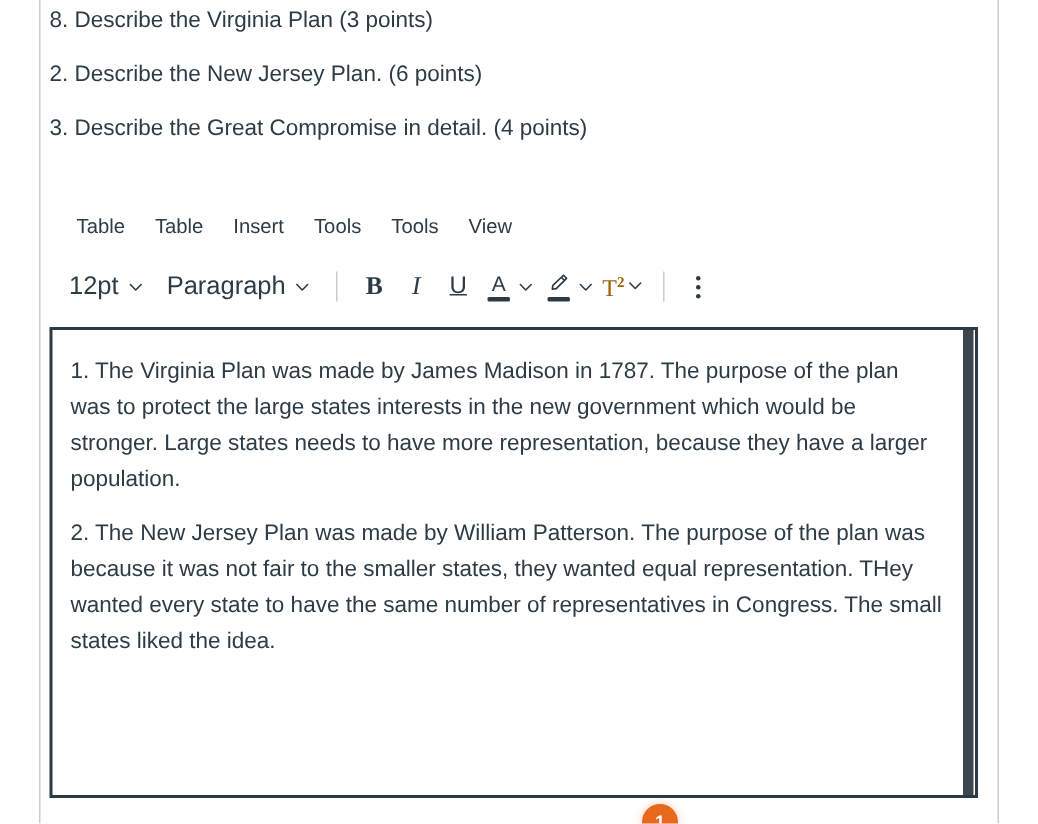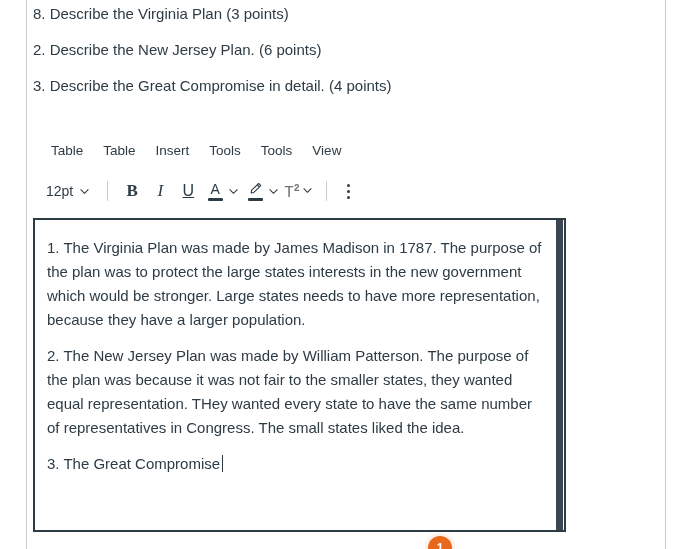--- a/index.html
+++ b/index.html
@@ -71,21 +71,21 @@
     left: 38px;
     top: 176px;
     display: flex;
     align-items: center;
     height: 30px;
   }
   .tb-select {
     display: flex;
     align-items: center;
     gap: 7px;
-    font-size: 14px;
+    font-size: 17px;
     color: #2d3b45;
     padding: 4px 8px;
     border-radius: 3px;
     cursor: pointer;
     white-space: nowrap;
   }
 
   .chev {
     display: inline-block;
     width: 9px;
@@ -143,22 +143,22 @@
     width: 15px;
     height: 3px;
     background: #2d3b45;
     margin-top: 2px;
     border-radius: 1px;
   }
 
   .sup-label {
     font-size: 16px;
     line-height: 16px;
-    color: #737373;
-    font-family: Liberation Mono, monospace;
+    color: #a16207;
+    font-family: Liberation Serif, serif;
   }
   .sup-label sup { font-size: 10px; font-weight: bold; }
 
   .kebab {
     width: 24px;
     height: 28px;
     display: flex;
     flex-direction: column;
     align-items: center;
     justify-content: center;
@@ -172,21 +172,21 @@
     background: #2d3b45;
     border-radius: 50%;
     display: block;
   }
 
   
   .editor-frame {
     position: absolute;
     left: 33px;
     top: 218px;
-    width: 533px;
+    width: 619px;
     height: 314px;
     border: 2px solid #2d3b45;
     background: #ffffff;
     box-sizing: border-box;
     overflow: hidden;
   }
   .editor-body {
     position: absolute;
     left: 0; top: 0; right: 0; bottom: 0;
     padding: 16px 22px 10px 12px;
@@ -275,20 +275,28 @@
 
   <div class="tb-select">
     <span>12pt</span>
     <span class="chev">
       <svg width="9" height="9" viewBox="0 0 10 10">
           <path d="M1 3 L5 7 L9 3" fill="none" stroke="#2d3b45" stroke-width="1.2" stroke-linecap="round" stroke-linejoin="round"></path>
         </svg>
     </span>
   </div>
 
+  <div class="tb-select">
+    <span>Paragraph</span>
+    <span class="chev">
+      <svg width="9" height="9" viewBox="0 0 10 10">
+          <path d="M1 3 L5 7 L9 3" fill="none" stroke="#2d3b45" stroke-width="1.2" stroke-linecap="round" stroke-linejoin="round"></path>
+        </svg>
+    </span>
+  </div>
 
   <div class="tb-sep"></div>
 
   <div class="tb-btn bold">B</div>
   <div class="tb-btn italic">I</div>
   <div class="tb-btn under">U</div>
 
   <div class="tb-group">
     <span class="glyph-stack">
       <span class="g">A</span>
@@ -331,20 +339,19 @@
     <span></span>
     <span></span>
     <span></span>
   </div>
 </div>
 
 <div class="editor-frame">
   <div class="editor-body">
     <p class="doc-para">1. The Virginia Plan was made by James Madison in 1787. The purpose of the plan was to protect the large states interests in the new government which would be stronger. Large states needs to have more representation, because they have a larger population.</p>
     <p class="doc-para">2. The New Jersey Plan was made by William Patterson. The purpose of the plan was because it was not fair to the smaller states, they wanted equal representation. THey wanted every state to have the same number of representatives in Congress. The small states liked the idea.</p>
-    <p class="doc-para"><span>3. The Great Compromise</span><span class="caret"></span></p>
   </div>
   <div class="editor-scrollbar">
     <div class="editor-scroll-thumb"></div>
   </div>
 </div>
 
 <div class="bottom-badge">1</div>
 
 </body></html>

